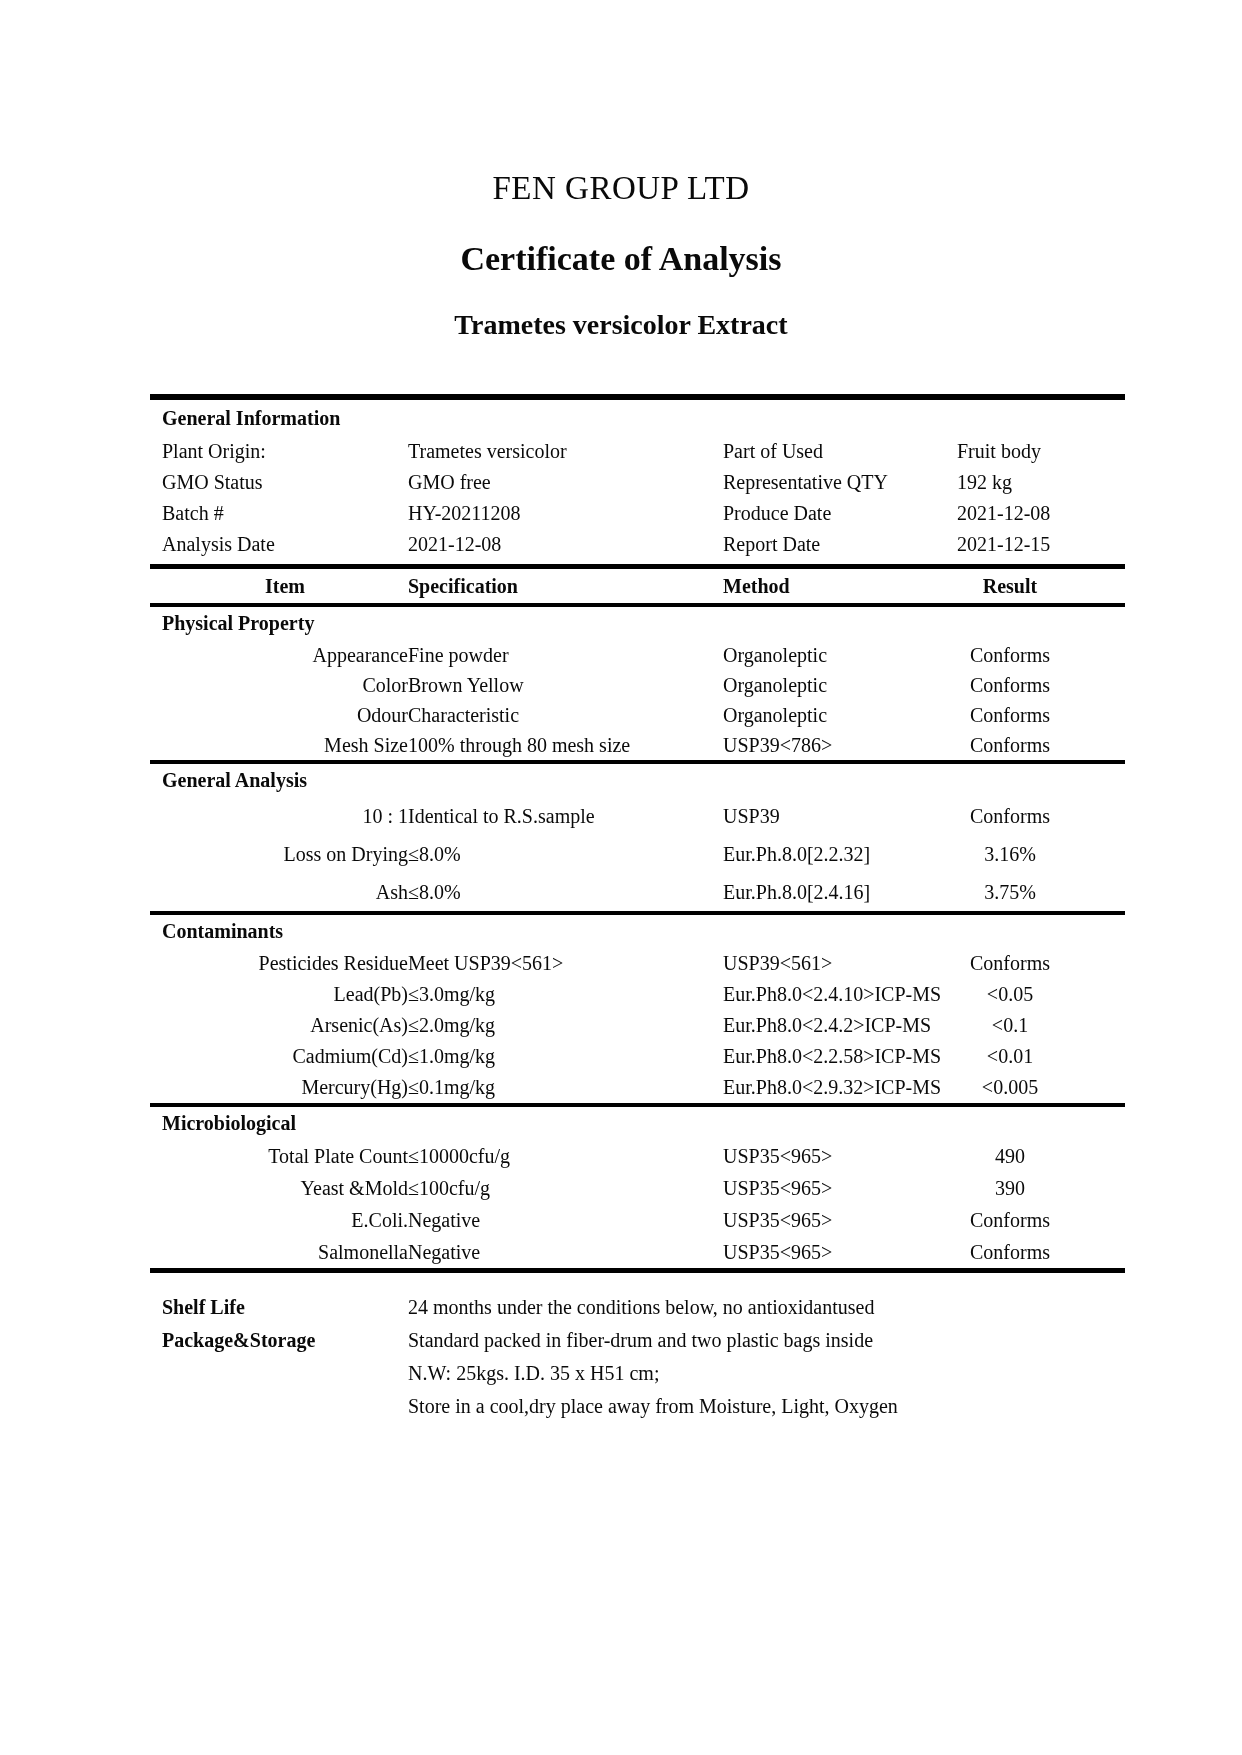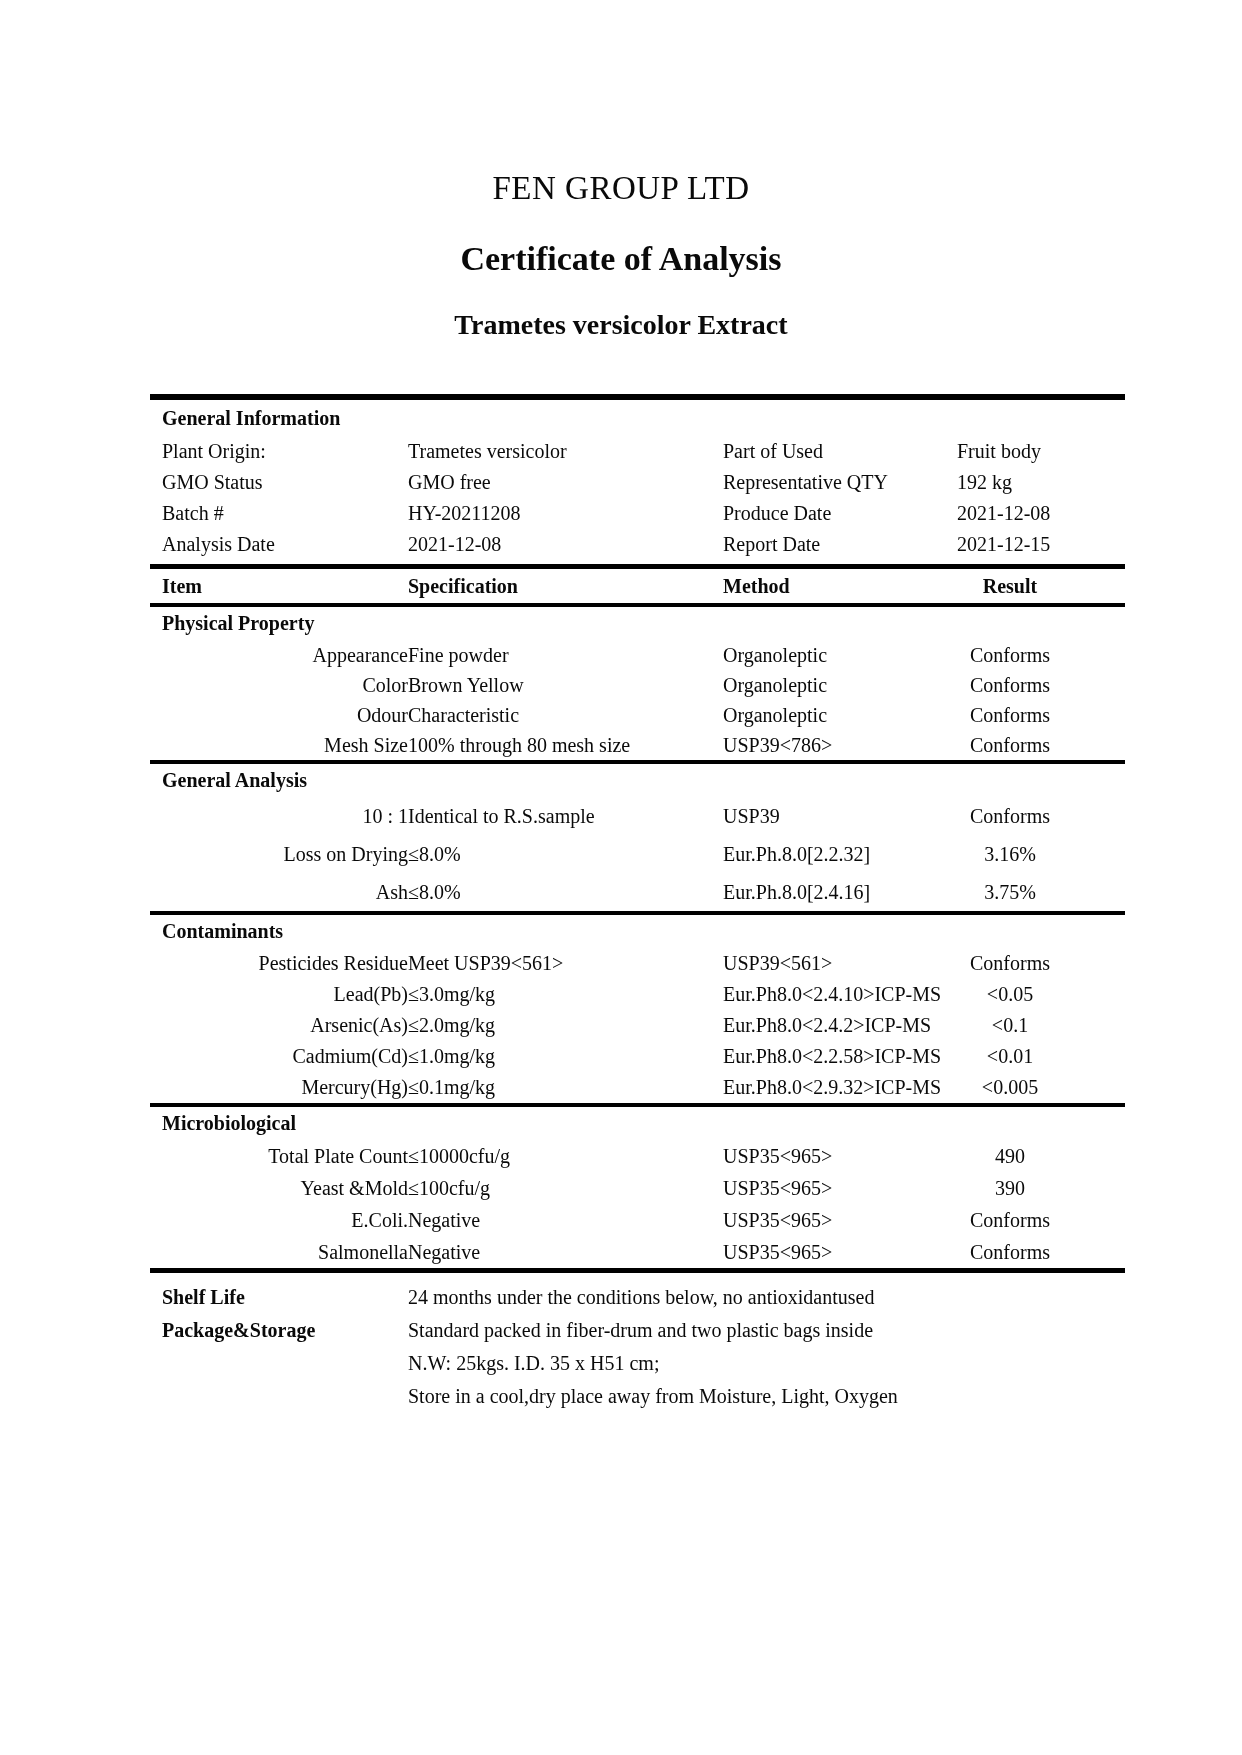--- a/index.html
+++ b/index.html
@@ -63,21 +63,21 @@
   .results-header {
     margin-top: 4px;
     border-top: 5px solid #000;
     border-bottom: 4px solid #000;
     display: grid;
     grid-template-columns: 258px 315px 172px 230px;
     height: 34px;
     align-items: center;
     font-weight: bold;
   }
-  .results-header .th.c0 { padding-left: 12px; }
+  .results-header .th.c0 { padding-left: 12px; text-align: center; }
   .results-header .th.c3 { text-align: center; }
 
   .section { border-bottom: 4px solid #000; }
   .section:last-child { border-bottom: none; }
   .section-title {
     height: 33px;
     display: flex; align-items: center;
     padding-left: 12px;
     font-weight: bold;
   }
@@ -90,21 +90,21 @@
   .td.c0 { padding-left: 12px; text-align: right; }
   .td.c3 { text-align: center; }
   .section-physical-property .trow { height: 30px; }
   .section-general-analysis .trow { height: 38px; }
   .section-contaminants .trow { height: 31px; }
   .section-microbiological .trow { height: 32px; }
   .section-microbiological { border-bottom: none; }
 
   .storage-block {
     border-top: 5px solid #000;
-    padding-top: 8px;
+    padding-top: 18px;
   }
   .storage-row {
     display: grid;
     grid-template-columns: 258px 1fr;
     height: 33px;
     align-items: center;
   }
   .storage-label { padding-left: 12px; font-weight: bold; white-space: nowrap; }
   .storage-text { white-space: nowrap; }
 

